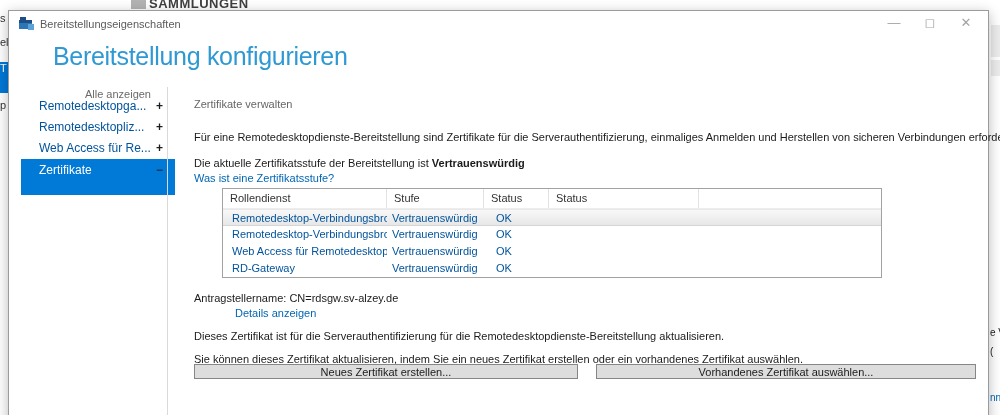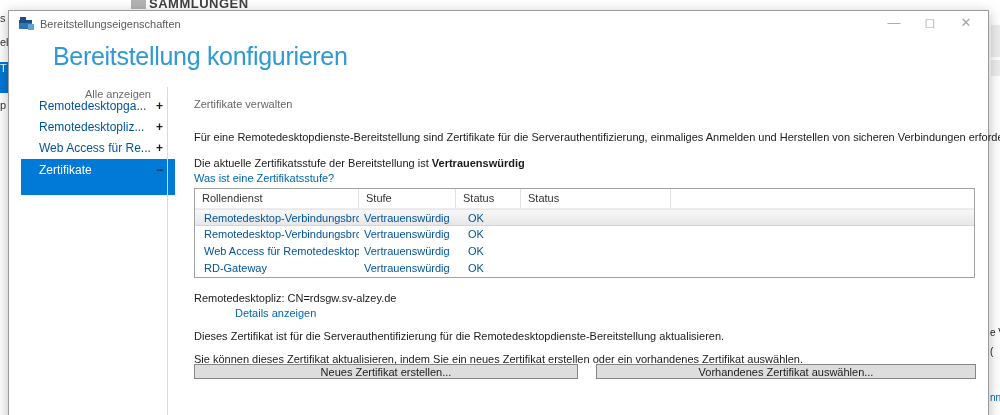--- a/index.html
+++ b/index.html
@@ -50,22 +50,22 @@
   .link { font-size:11px; color:#0066b4; white-space:nowrap; cursor:pointer; }
   #p-intro { top:120px; }
   #p-level { top:146px; }
   #link-level { position:absolute; top:161px; }
   #antrag { top:281px; }
   #link-details { position:absolute; top:296px;padding-left:41px; }
   #p-required { top:319px; }
   #p-update { top:342px; }
 
   
-  #cert-table { position:absolute; top:177px; width:781px; height:90px;
-    border:1px solid #a2a2a2; background:#fff; }
+  #cert-table { position:absolute; top:177px; width:660px; height:90px;
+    border:1px solid #a2a2a2; background:#fff;margin-left:28px; }
   .thead { display:flex; height:20px; line-height:19px; font-size:11px; color:#333;
     border-bottom:1px solid #ededed; }
   .th { padding-left:7px; border-right:1px solid #e2e2e2; overflow:hidden; white-space:nowrap; }
   .th:last-child { border-right:none; }
   .c1 { width:164px; } .c2 { width:97px; } .c3 { width:65px; } .c4 { width:150px; }
   .c5 { flex:1; }
   .trow { display:flex; height:17px; line-height:17px; font-size:11px; color:#00539c;
     white-space:nowrap; cursor:default; }
   .trow .td { overflow:hidden; white-space:nowrap; }
   .td.c1 { padding-left:9px; } .td.c2 { padding-left:5px; } .td.c3 { padding-left:12px; }
@@ -170,21 +170,21 @@
         <div class="td c2">Vertrauenswürdig</div>
         <div class="td c3">OK</div>
       </div>
       <div class="trow">
         <div class="td c1">RD-Gateway</div>
         <div class="td c2">Vertrauenswürdig</div>
         <div class="td c3">OK</div>
       </div>
     </div>
 
-    <p class="body-text" id="antrag">Remotedesktopliz: CN=rdsgw.sv-alzey.de</p>
+    <p class="body-text" id="antrag">Antragstellername: CN=rdsgw.sv-alzey.de</p>
     <a class="link" id="link-details">Details anzeigen</a>
 
     <p class="body-text" id="p-required">Dieses Zertifikat ist für die Serverauthentifizierung für die Remotedesktopdienste-Bereitstellung aktualisieren.</p>
     <p class="body-text" id="p-update">Sie können dieses Zertifikat aktualisieren, indem Sie ein neues Zertifikat erstellen oder ein vorhandenes Zertifikat auswählen.</p>
 
     <button class="wbtn" id="btn-new">Neues Zertifikat erstellen...</button>
     <button class="wbtn" id="btn-existing">Vorhandenes Zertifikat auswählen...</button>
   </div>
 </div>
 

